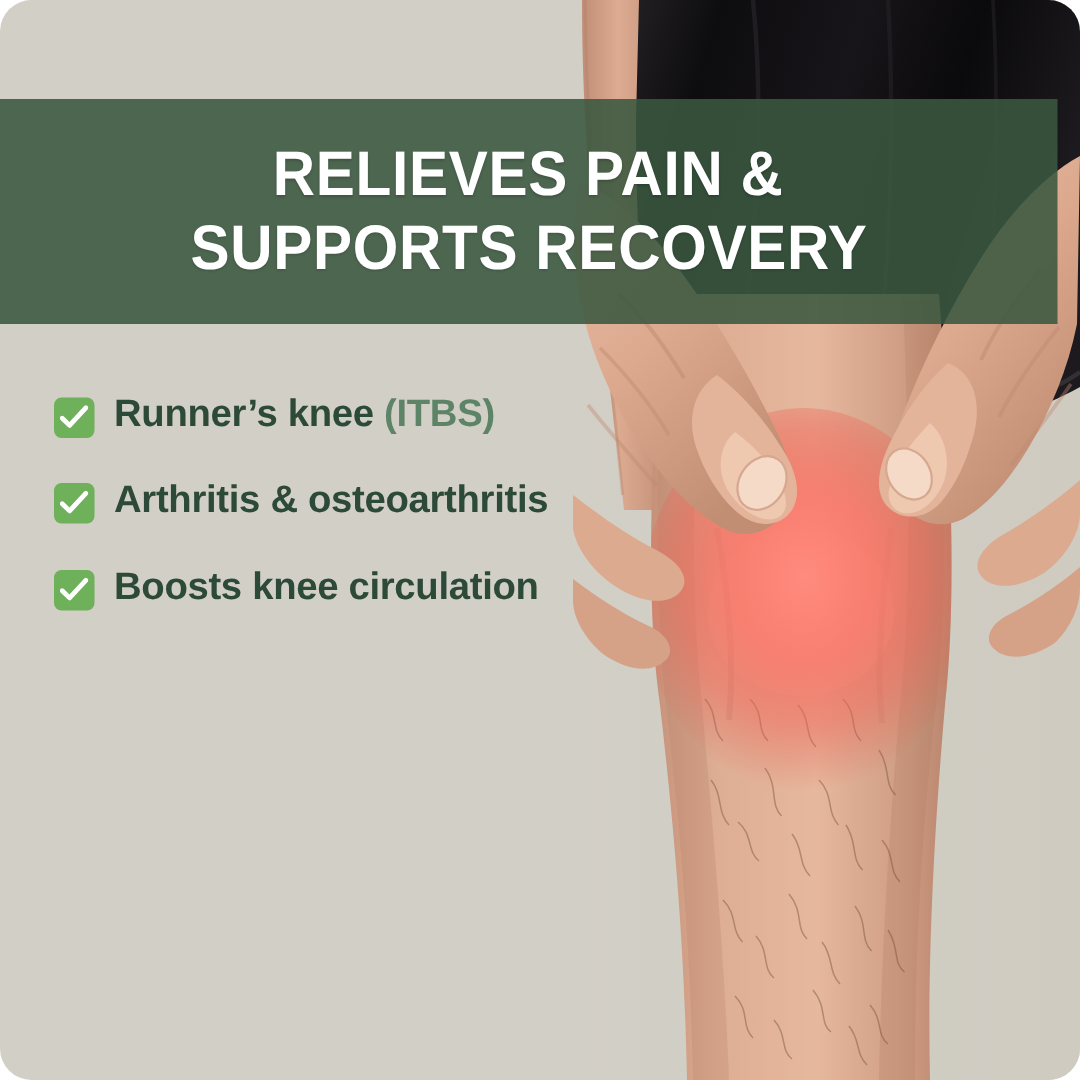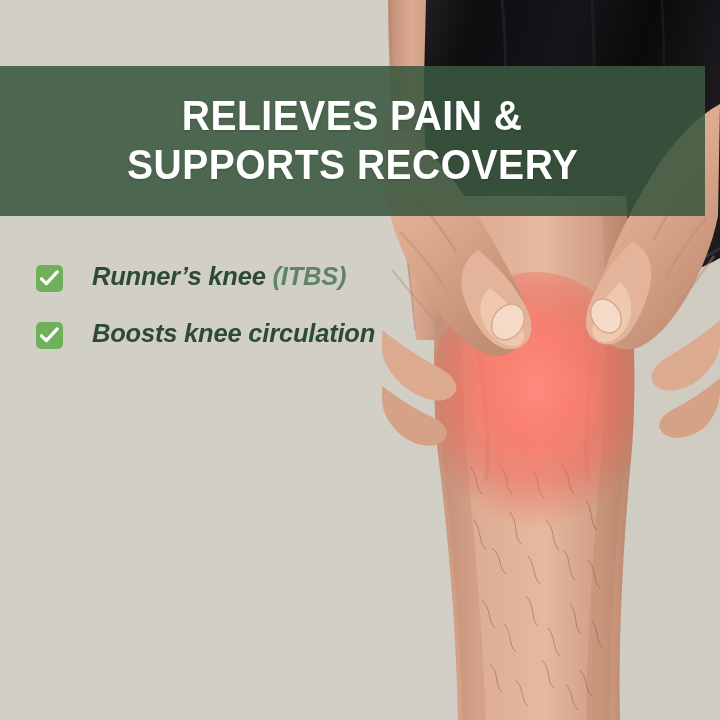--- a/index.html
+++ b/index.html
@@ -12,20 +12,21 @@
     overflow: hidden;
     font-family: "Liberation Sans", sans-serif;
   }
 
   #poster {
     position: relative;
     width: 720px;
     height: 720px;
     background: #D2CFC6;
     overflow: hidden;
+    border-radius: 21px;
   }
 
   
   #photo {
     position: absolute;
     left: 382px;
     top: 0;
     width: 338px;
     height: 720px;
     overflow: hidden;
@@ -61,23 +62,22 @@
   
   #checklist {
     position: absolute;
     left: 36px;
     top: 262px;
     width: 400px;
   }
   .check-item {
     position: relative;
     display: block;
-    padding-left: 56px;
+    padding-left: 40px;
     margin-bottom: 26px;
-    font-style: italic;
   }
   .check-item:last-child { margin-bottom: 0; }
 
   .check-box {
     position: absolute;
     left: 0;
     top: 3px;
     width: 27px;
     height: 27px;
     border-radius: 5px;
@@ -293,20 +293,28 @@
     <div class="check-item item-1">
       <span class="check-box">
         <svg width="19" height="17" viewBox="0 0 19 17" xmlns="http://www.w3.org/2000/svg">
           <path d="M1.5 8.8 L6.4 13.6 L17.2 1.9" stroke="#FFFFFF" stroke-width="3.2" fill="none" stroke-linecap="round" stroke-linejoin="round"></path>
         </svg>
       </span>
       <span class="item-text"><span>Runner’s knee </span><span class="item-accent">(ITBS)</span></span>
     </div>
 
 
+    <div class="check-item item-3">
+      <span class="check-box">
+        <svg width="19" height="17" viewBox="0 0 19 17" xmlns="http://www.w3.org/2000/svg">
+          <path d="M1.5 8.8 L6.4 13.6 L17.2 1.9" stroke="#FFFFFF" stroke-width="3.2" fill="none" stroke-linecap="round" stroke-linejoin="round"></path>
+        </svg>
+      </span>
+      <span class="item-text">Arthritis &amp; osteoarthritis</span>
+    </div>
 
 
     <div class="check-item item-5">
       <span class="check-box">
         <svg width="19" height="17" viewBox="0 0 19 17" xmlns="http://www.w3.org/2000/svg">
           <path d="M1.5 8.8 L6.4 13.6 L17.2 1.9" stroke="#FFFFFF" stroke-width="3.2" fill="none" stroke-linecap="round" stroke-linejoin="round"></path>
         </svg>
       </span>
       <span class="item-text">Boosts knee circulation</span>
     </div>

